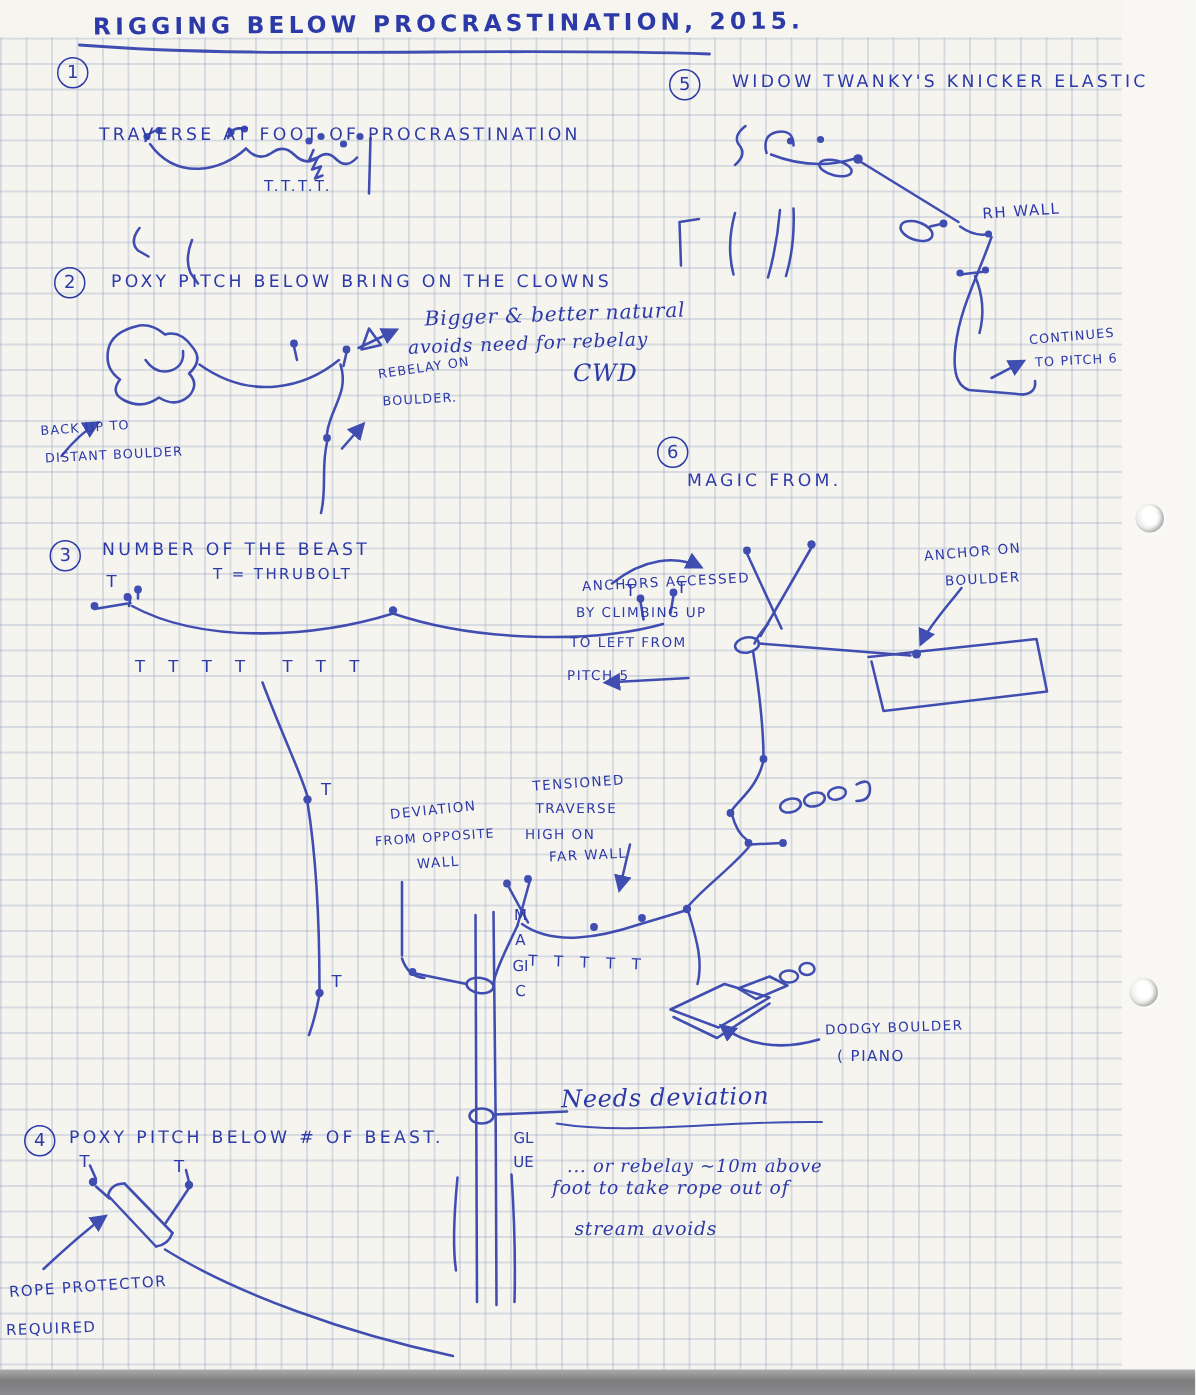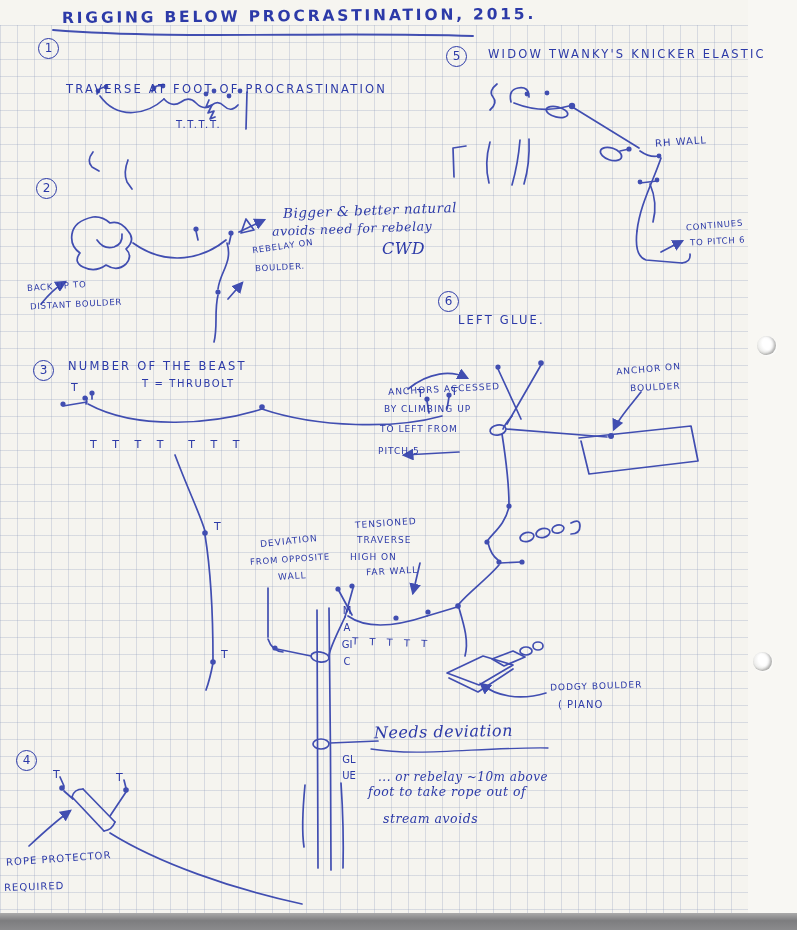--- a/index.html
+++ b/index.html
@@ -215,36 +215,37 @@
     </g>
   </svg>
 
   <div class="hw title" style="left:62px;top:7px;transform:rotate(-.5deg);">RIGGING BELOW PROCRASTINATION, 2015.</div>
 
   <div class="secnum" style="left:38px;top:38px;">1</div>
   <div class="hw seclabel" style="left:66px;top:40px;margin-top:42px;">TRAVERSE AT FOOT OF PROCRASTINATION</div>
   <div class="hw" style="left:176px;top:119px;font-size:10px;">T.T.T.T.</div>
 
   <div class="secnum" style="left:36px;top:178px;">2</div>
+  <div class="hw seclabel" style="left:74px;top:180px;">POXY PITCH BELOW BRING ON THE CLOWNS</div>
   <div class="cur" style="left:283px;top:202px;font-size:13.5px;transform:rotate(-2deg);">Bigger &amp; better natural</div>
   <div class="cur" style="left:272px;top:221px;font-size:12.5px;transform:rotate(-2deg);">avoids need for rebelay</div>
   <div class="cur" style="left:382px;top:239px;font-size:16px;">CWD</div>
   <div class="hw tiny" style="left:252px;top:241px;transform:rotate(-8deg);">REBELAY ON</div>
   <div class="hw tiny" style="left:255px;top:262px;transform:rotate(-3deg);">BOULDER.</div>
   <div class="hw tiny" style="left:27px;top:281px;transform:rotate(-4deg);">BACK UP TO</div>
   <div class="hw tiny" style="left:30px;top:299px;transform:rotate(-3deg);">DISTANT BOULDER</div>
 
   <div class="secnum" style="left:446px;top:46px;">5</div>
   <div class="hw seclabel" style="left:488px;top:47px;">WIDOW TWANKY'S KNICKER ELASTIC</div>
   <div class="hw small" style="left:655px;top:136px;transform:rotate(-4deg);font-size:10px;">RH WALL</div>
   <div class="hw tiny" style="left:686px;top:220px;transform:rotate(-5deg);">CONTINUES</div>
   <div class="hw tiny" style="left:690px;top:236px;transform:rotate(-3deg);">TO PITCH 6</div>
 
   <div class="secnum" style="left:438px;top:291px;">6</div>
-  <div class="hw seclabel" style="left:458px;top:313px;">LEFT GLUE.</div>
+  <div class="hw seclabel" style="left:458px;top:313px;">MAGIC FROM.</div>
 
   <div class="secnum" style="left:33px;top:360px;">3</div>
   <div class="hw seclabel" style="left:68px;top:359px;">NUMBER OF THE BEAST</div>
   <div class="hw" style="left:142px;top:378px;font-size:10px;">T = THRUBOLT</div>
   <div class="hw" style="left:71px;top:381px;">T</div>
   <div class="hw" style="left:417px;top:387px;">T</div>
   <div class="hw" style="left:451px;top:385px;">T</div>
   <div class="hw" style="left:214px;top:520px;">T</div>
   <div class="hw" style="left:221px;top:648px;">T</div>
   <div class="hw pre" style="left:90px;top:438px;font-size:11px;letter-spacing:6px;">T T T T  T T T</div>
@@ -265,17 +266,18 @@
   <div class="vtext" style="left:340px;top:602px;">MAGIC</div>
   <div class="vtext" style="left:342px;top:752px;line-height:16px;">GLUE</div>
   <div class="hw small" style="left:550px;top:681px;transform:rotate(-2deg);">DODGY BOULDER</div>
   <div class="hw small" style="left:558px;top:699px;font-size:10px;">( PIANO</div>
   <div class="cur" style="left:374px;top:722px;font-size:16px;transform:rotate(-1deg);">Needs deviation</div>
   <div class="cur" style="left:378px;top:758px;font-size:12px;margin-top:12px;">... or rebelay ~10m above</div>
   <div class="cur" style="left:368px;top:784px;font-size:12.5px;">foot to take rope out of</div>
   <div class="cur" style="left:383px;top:811px;font-size:12.5px;">stream avoids</div>
 
   <div class="secnum" style="left:16px;top:750px;">4</div>
+  <div class="hw seclabel" style="left:46px;top:751px;">POXY PITCH BELOW # OF BEAST.</div>
   <div class="hw" style="left:53px;top:768px;">T</div>
   <div class="hw" style="left:116px;top:771px;">T</div>
   <div class="hw small" style="left:6px;top:853px;font-size:10px;transform:rotate(-4deg);">ROPE PROTECTOR</div>
   <div class="hw small" style="left:4px;top:881px;font-size:10px;transform:rotate(-2deg);">REQUIRED</div>
 </div>
 
 </body></html>

